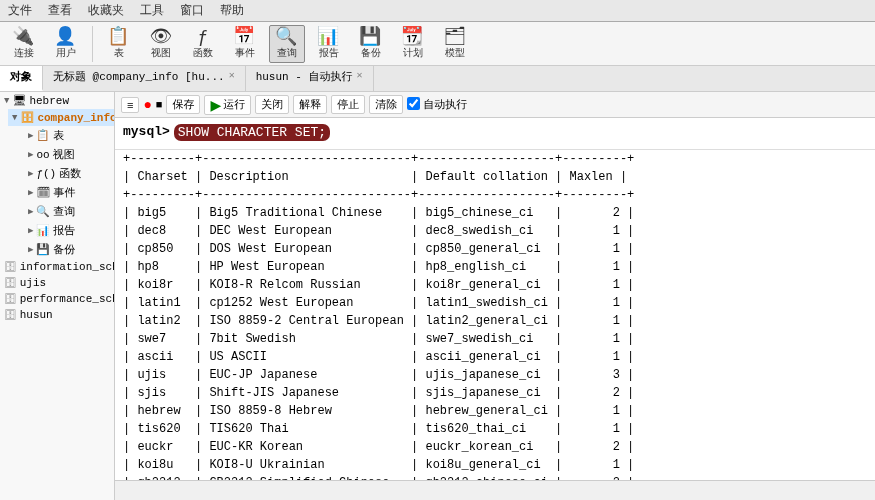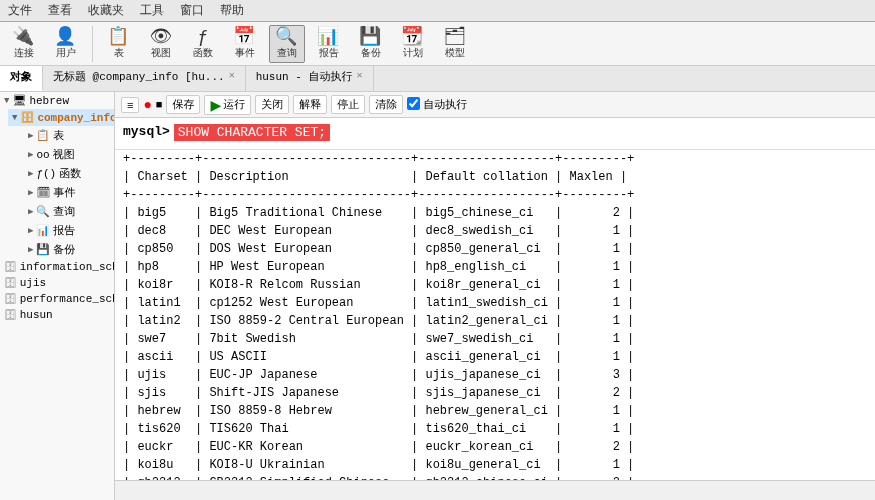--- a/index.html
+++ b/index.html
@@ -159,25 +159,26 @@
       font-family: 'Courier New', Courier, monospace;
       font-size: 13px;
       border-bottom: 1px solid #ddd;
       height: 32px;
       display: flex;
       align-items: flex-start;
       gap: 4px;
     }
     .sql-prompt { color: #000; font-weight: bold; }
     .sql-command {
-      background: #ef4444;
+      background: #7f1d1d;
       color: #fff;
       padding: 1px 4px;
       font-family: 'Courier New', Courier, monospace;
       font-size: 13px;
+      border-radius: 7px;
     }
 
     
     .results {
       flex: 1;
       overflow-y: auto;
       overflow-x: auto;
       background: #fff;
       font-family: 'Courier New', Courier, monospace;
       font-size: 12px;

